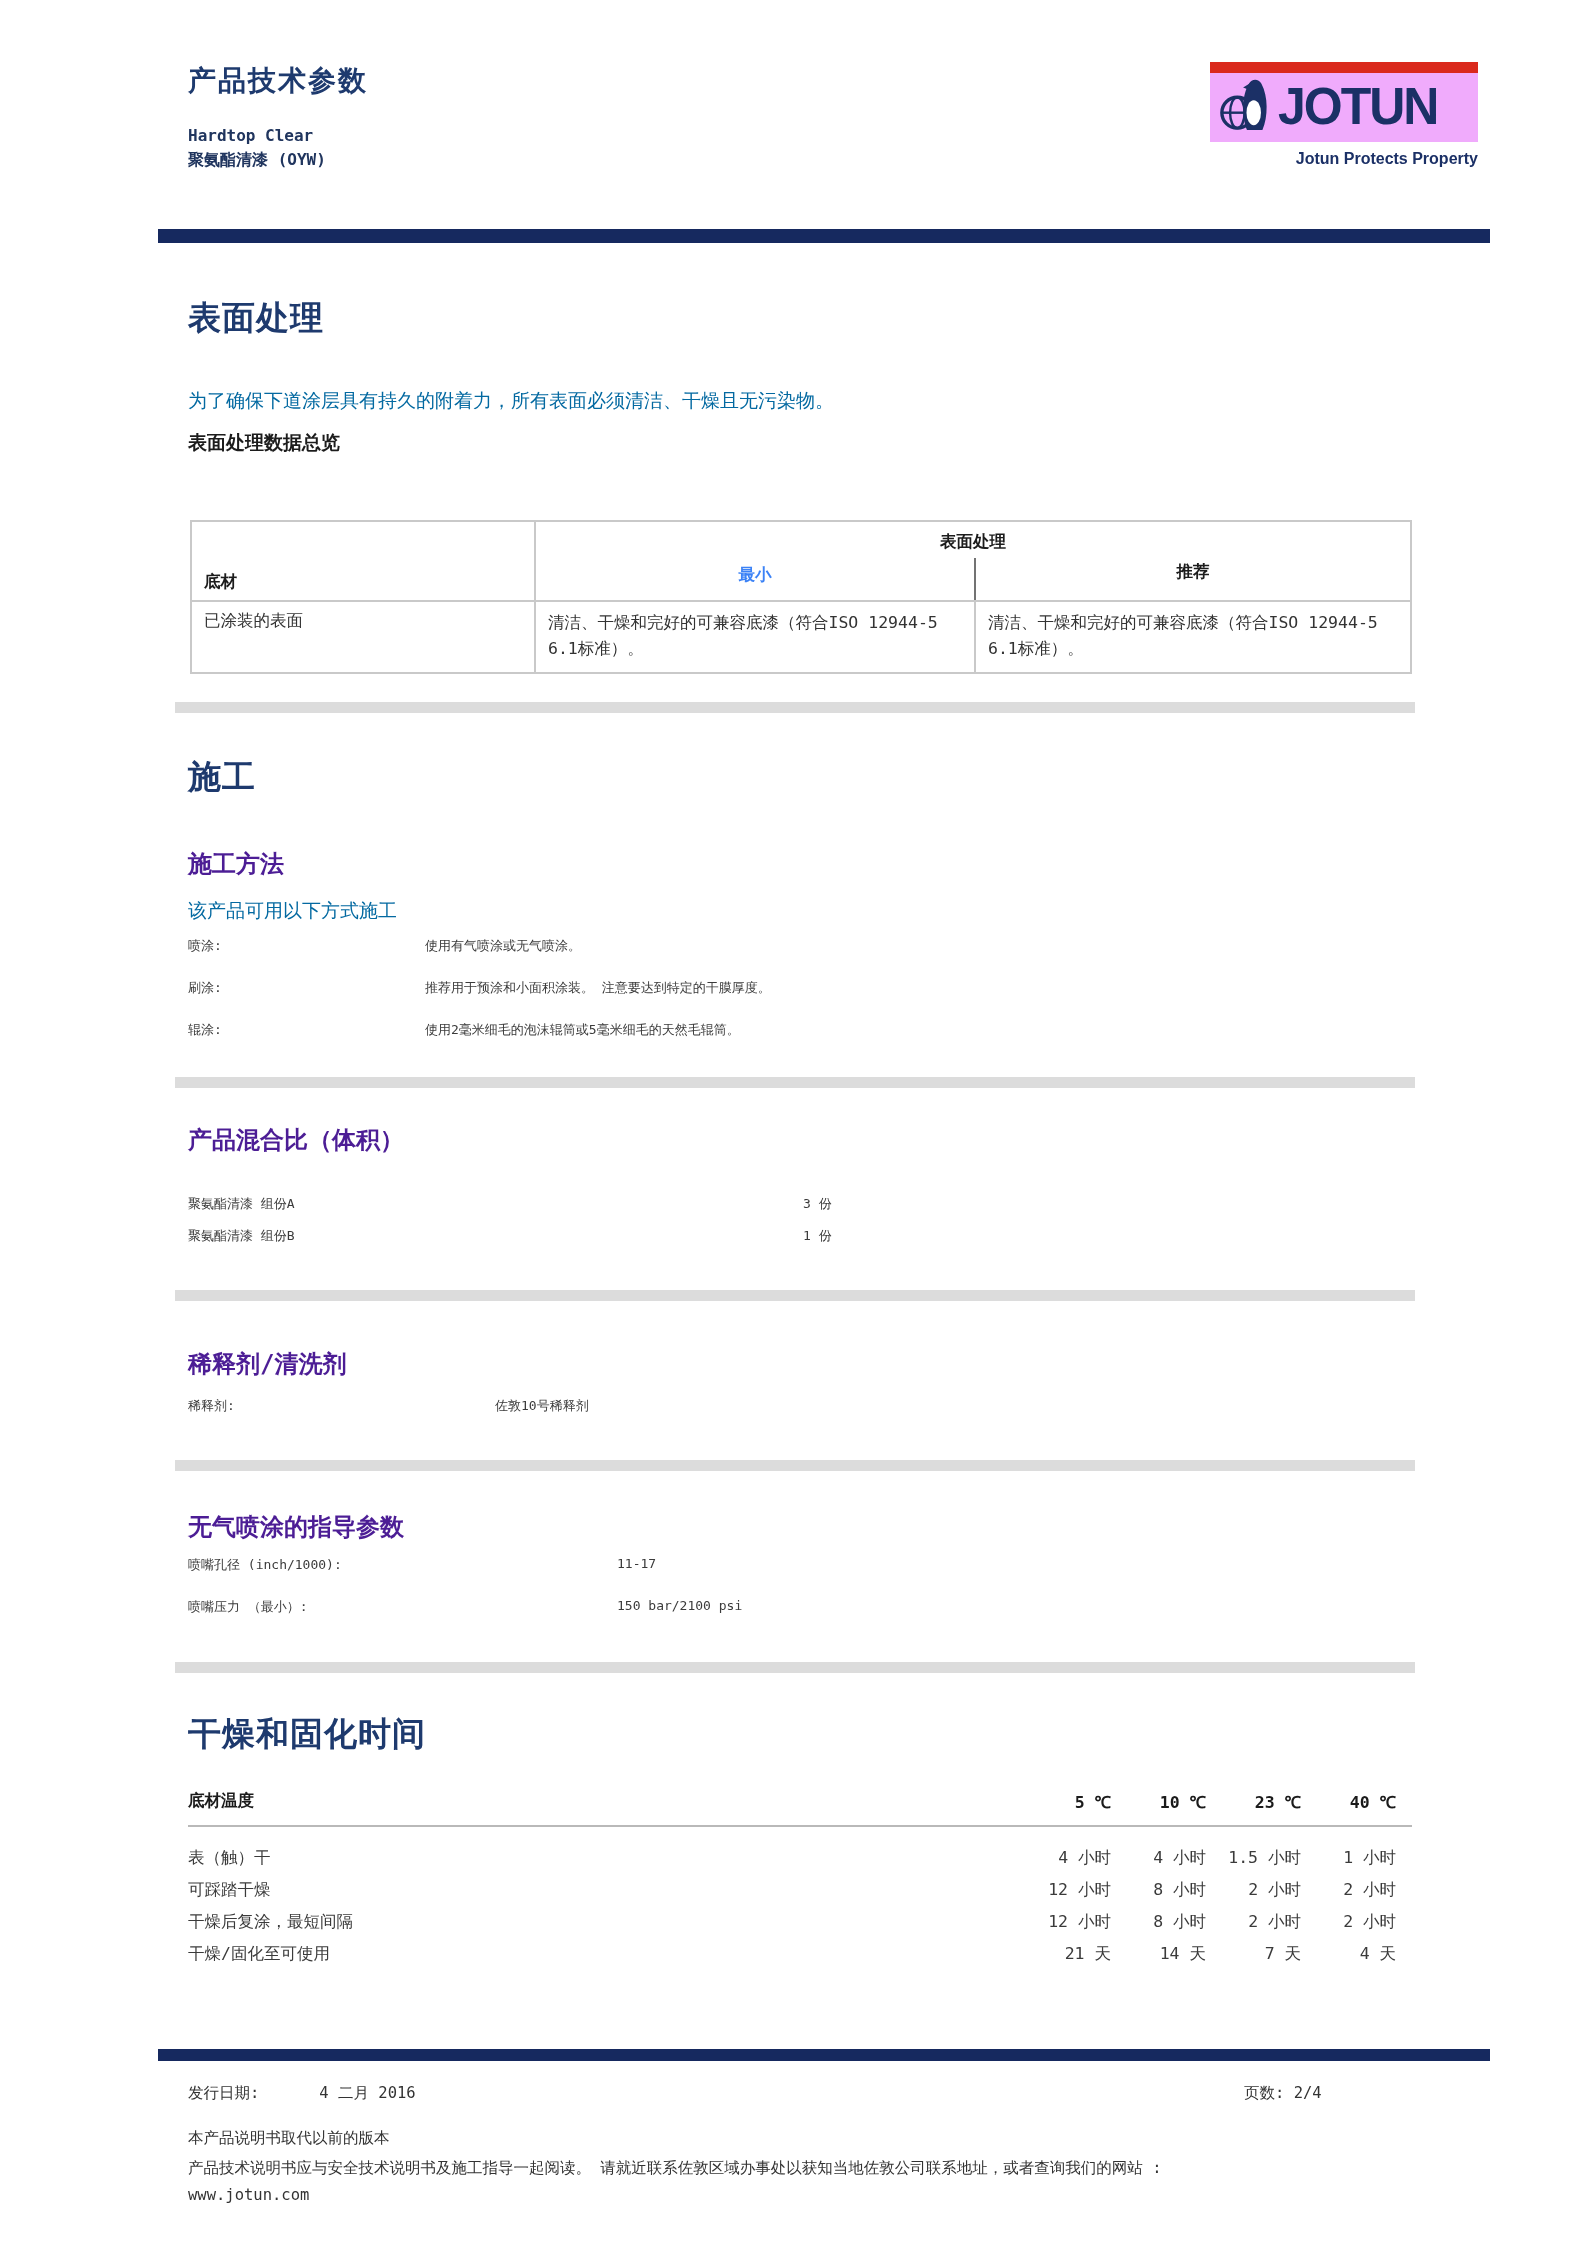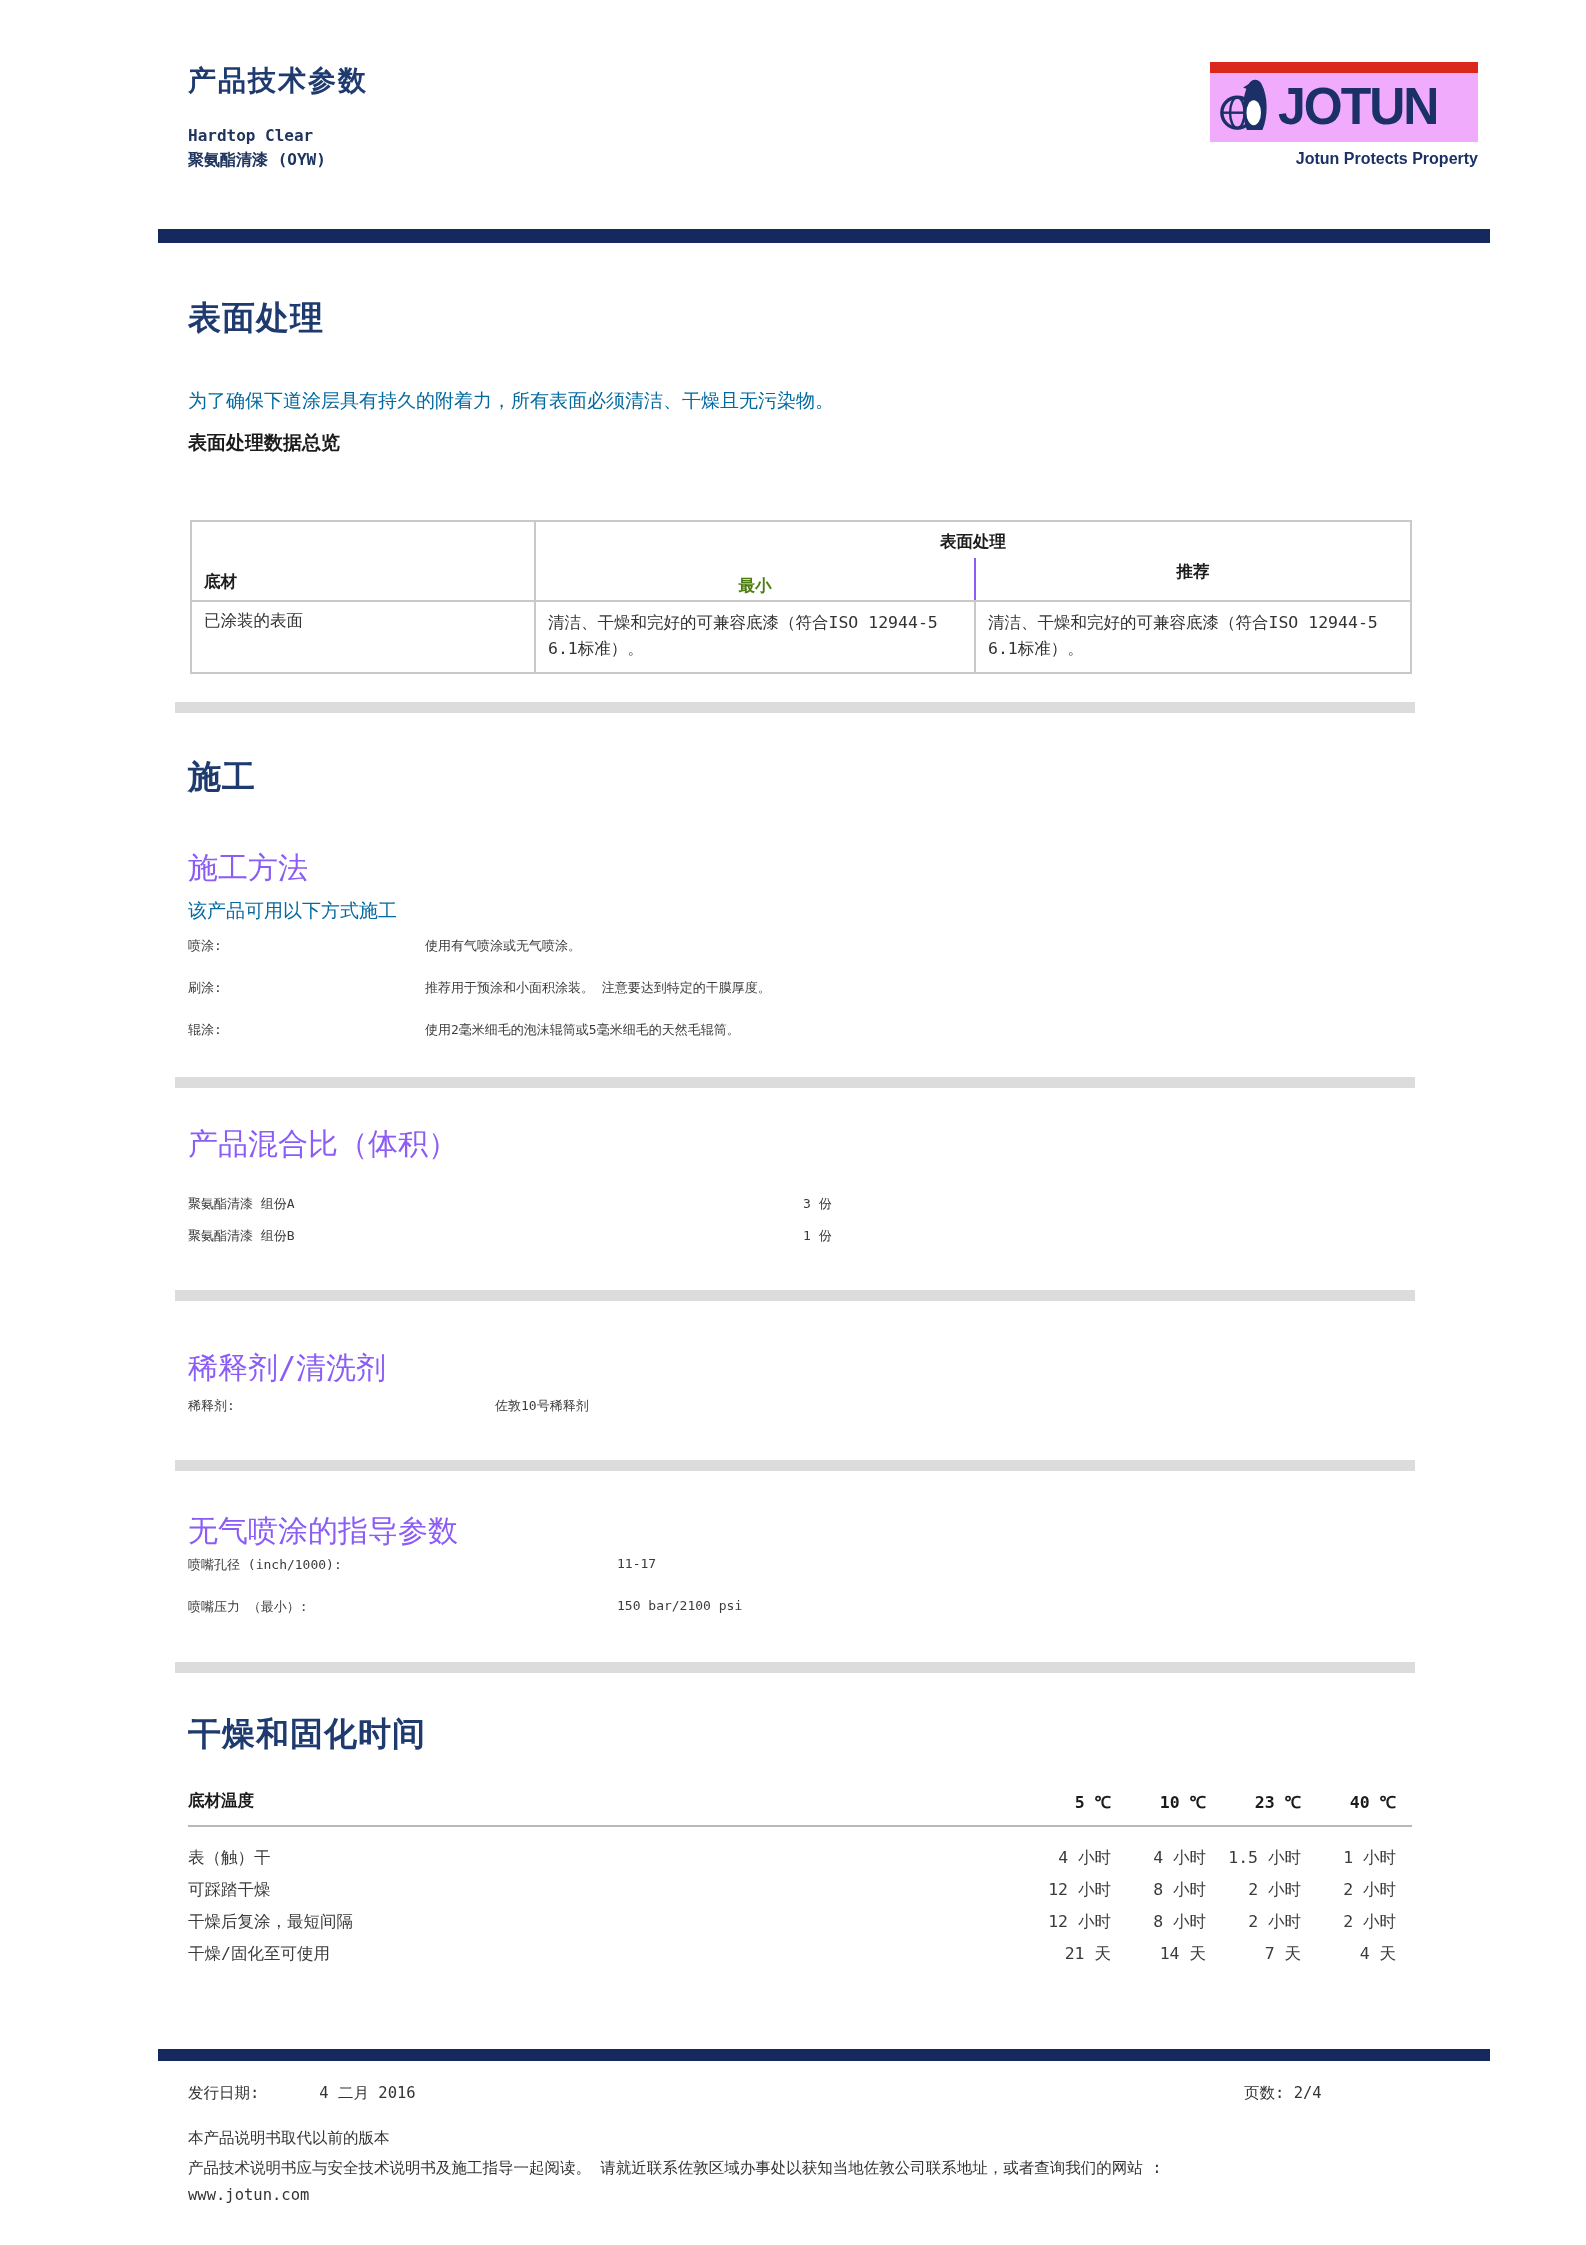--- a/index.html
+++ b/index.html
@@ -20,35 +20,35 @@
   .logo-body { display:flex; align-items:center; justify-content:flex-start; padding:2px 8px 0 8px; }
   .logo-text { font-family:"Liberation Sans","DejaVu Sans",sans-serif; font-weight:bold;
                font-size:50px; color:#1b3066; letter-spacing:-2px; transform:scaleY(1.05); }
   .logo-tagline { width:268px; text-align:right; font-family:"Liberation Sans","DejaVu Sans",sans-serif;
                   font-weight:bold; font-size:16px; color:#1b3066; }
 
   .navy-bar { background:#16295f; }
   .gray-bar { background:#dcdcdc; height:11px; width:1240px; left:175px; }
 
   .sec-title { font-size:33px; font-weight:600; color:#1e3a6e; letter-spacing:1px; }
-  .sub-title { font-size:30px; font-weight:normal; color:#8b5cf6; }
+  .sub-title { font-size:24px; font-weight:bold; color:#4c1d95; }
   .sub-title-black { font-size:19px; font-weight:bold; color:#1c1c1c; }
   .body-text { font-size:19px; color:#0369a1; }
 
   
   .t1 { width:1222px; border:2px solid #c9c9c9; font-size:16.5px; color:#333; }
   .t1-row { display:flex; }
   .t1 .c1 { width:344px; border-right:2px solid #c9c9c9; }
   .t1 .c2 { width:440px; }
   .t1 .c3 { flex:1; }
   .t1-r1 { height:36px; }
   .t1-r1 .span-hd { flex:1; text-align:center; font-weight:bold; color:#1c1c1c; padding-top:9px; }
   .t1-r2 { height:44px; border-bottom:2px solid #c9c9c9; }
   .t1-r2 .c1 { display:flex; align-items:flex-end; padding:0 0 7px 12px; font-weight:bold; color:#1c1c1c; }
-  .t1-r2 .c2 { border-right:2px solid #8b5cf6; display:flex; align-items:flex-end; justify-content:center; padding-bottom:3px; font-weight:bold; color:#4d7c0f; }
+  .t1-r2 .c2 { border-right:2px solid #737373; display:flex; align-items:flex-end; justify-content:center; padding-bottom:14px; font-weight:bold; color:#3b82f6; }
   .t1-r2 .c3 { display:flex; align-items:flex-end; justify-content:center; padding-bottom:17px; font-weight:bold; color:#1c1c1c; }
   .t1-r3 { min-height:70px; }
   .t1-r3 .c1 { padding:8px 12px; }
   .t1-r3 .c2 { border-right:2px solid #c9c9c9; padding:8px 12px; line-height:1.6; }
   .t1-r3 .c3 { padding:8px 12px; line-height:1.6; }
 
   
   .kv { display:flex; font-size:13px; width:1280px; }
   .kv .k { flex:none; }
   .kv .v { flex:none; }

